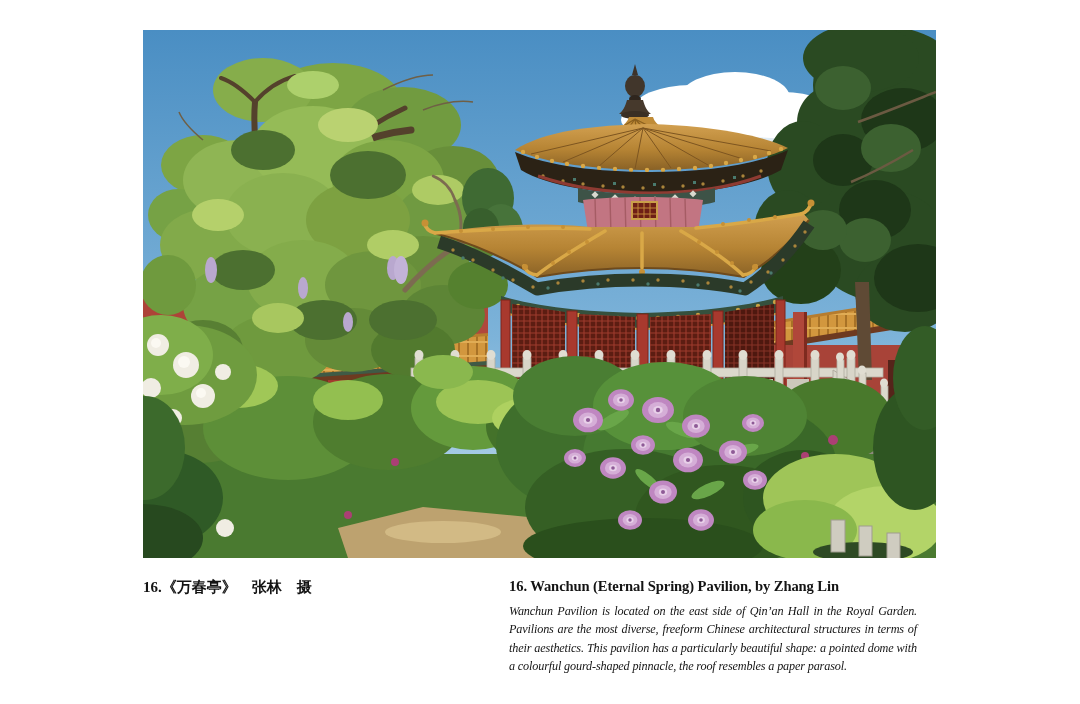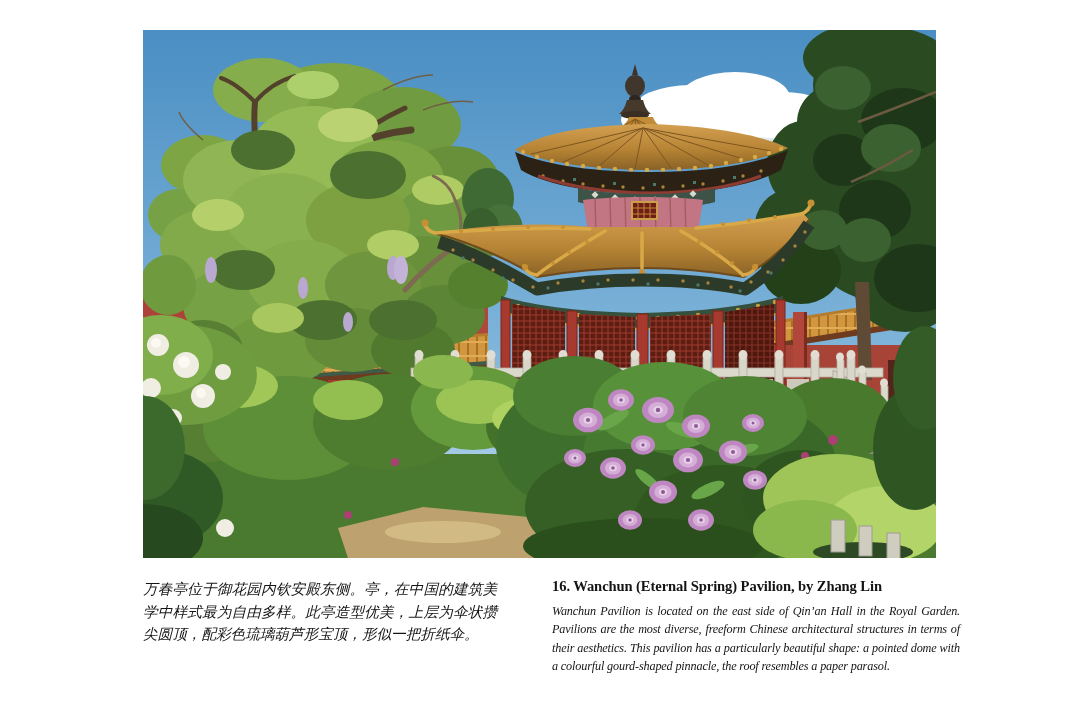--- a/index.html
+++ b/index.html
@@ -2,21 +2,21 @@
 <html><head>
 <meta charset="utf-8">
 <style>
   html,body{margin:0;padding:0;background:#ffffff;}
   .page{position:relative;width:1080px;height:704px;background:#ffffff;overflow:hidden;
         font-family:"Liberation Serif","DejaVu Serif",serif;color:#141414;}
   .photo{position:absolute;left:143px;top:30px;width:793px;height:528px;}
   .photo svg{display:block;width:793px;height:528px;}
   .cap{position:absolute;top:578px;}
   .cap-zh{left:143px;width:354px;}
-  .cap-en{left:552px;width:408px;}
+  .cap-en{left:509px;width:408px;}
   .cap-title{font-weight:bold;font-size:15px;margin:0 0 7px 0;}
   .cap-en .cap-title{font-size:14.6px;letter-spacing:-0.1px;}
   .cap-body{text-align:justify;margin:0;font-style:italic;}
   .cap-zh .cap-body{font-size:14.6px;line-height:22.6px;font-style:italic;}
   .cap-en .cap-body{font-size:12.2px;line-height:18.3px;letter-spacing:-0.15px;}
 </style>
 </head>
 <body>
 
 <div class="page">
@@ -606,21 +606,21 @@
           <rect x="744" y="503" width="13" height="26" fill="#cfccc0" stroke="#9f9b8e" stroke-width="1"></rect>
         </g>
         <ellipse cx="18" cy="468" rx="62" ry="48" fill="#2f5a26"></ellipse>
           <ellipse cx="0" cy="508" rx="60" ry="34" fill="#27491f"></ellipse>
         <ellipse cx="2" cy="418" rx="40" ry="52" fill="#3c6a2c"></ellipse>
       </g>
     </svg>
   </figure>
 
   <div class="cap cap-zh">
-    <p class="cap-body">万春亭位于御花园内钦安殿东侧。亭，在中国的建筑美学中样式最为自由多样。此亭造型优美，上层为伞状攒尖圆顶，配彩色琉璃葫芦形宝顶，形似一把折纸伞。</p>
+    <p class="cap-title">16.《万春亭》　张林　摄</p>
   </div>
 
   <div class="cap cap-en">
     <p class="cap-title">16. Wanchun (Eternal Spring) Pavilion, by Zhang Lin</p>
     <p class="cap-body">Wanchun Pavilion is located on the east side of Qin’an Hall in the Royal Garden. Pavilions are the most diverse, freeform Chinese architectural structures in terms of their aesthetics. This pavilion has a particularly beautiful shape: a pointed dome with a colourful gourd-shaped pinnacle, the roof resembles a paper parasol.</p>
   </div>
 
 </div>
 
 </body></html>

